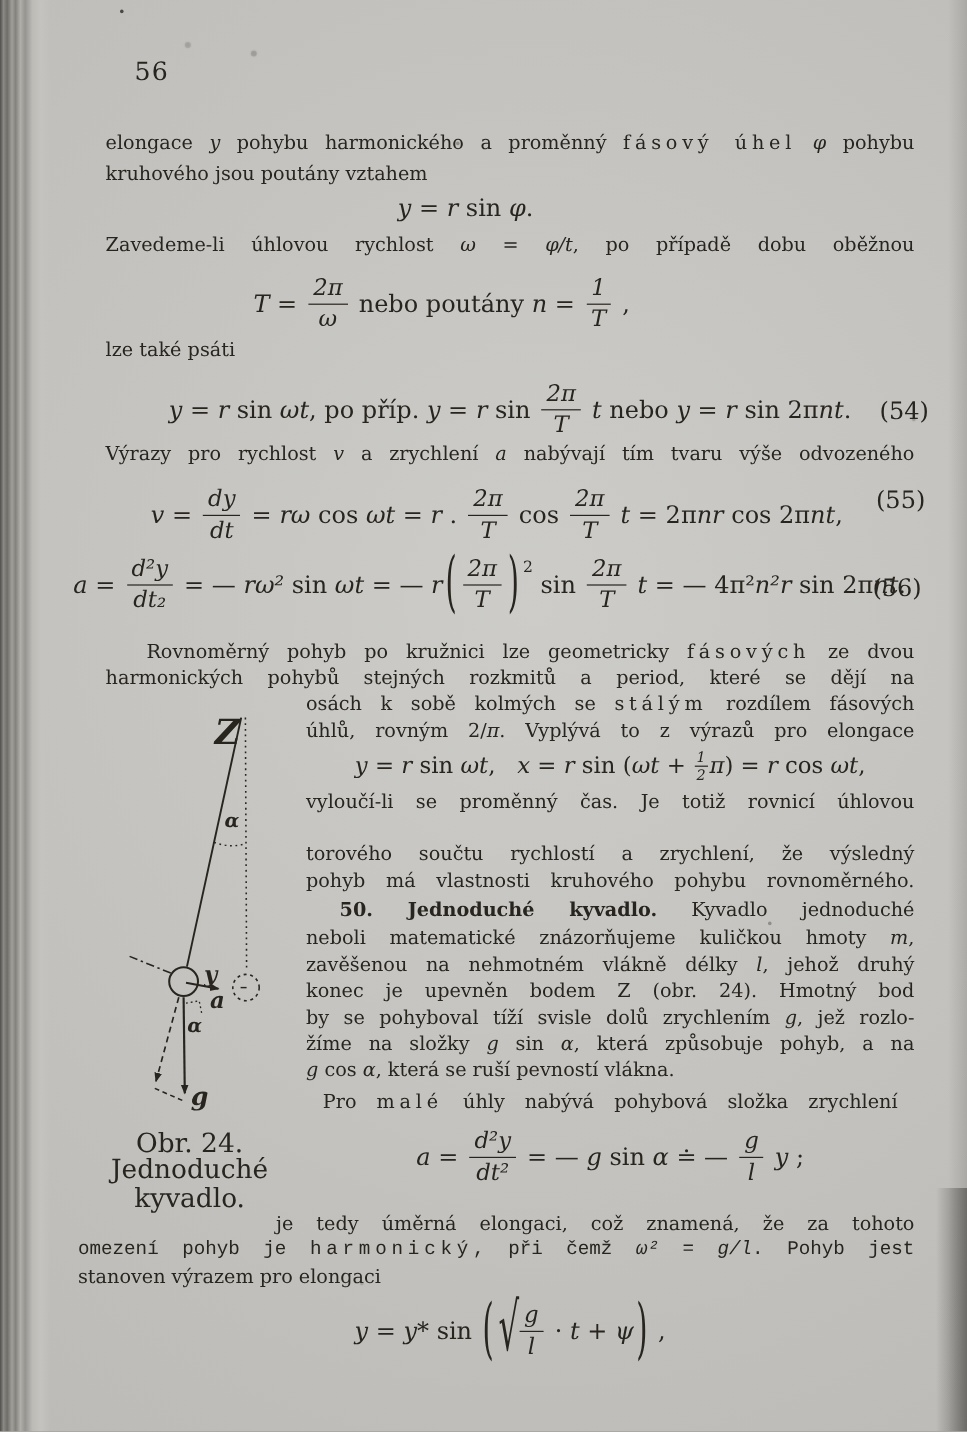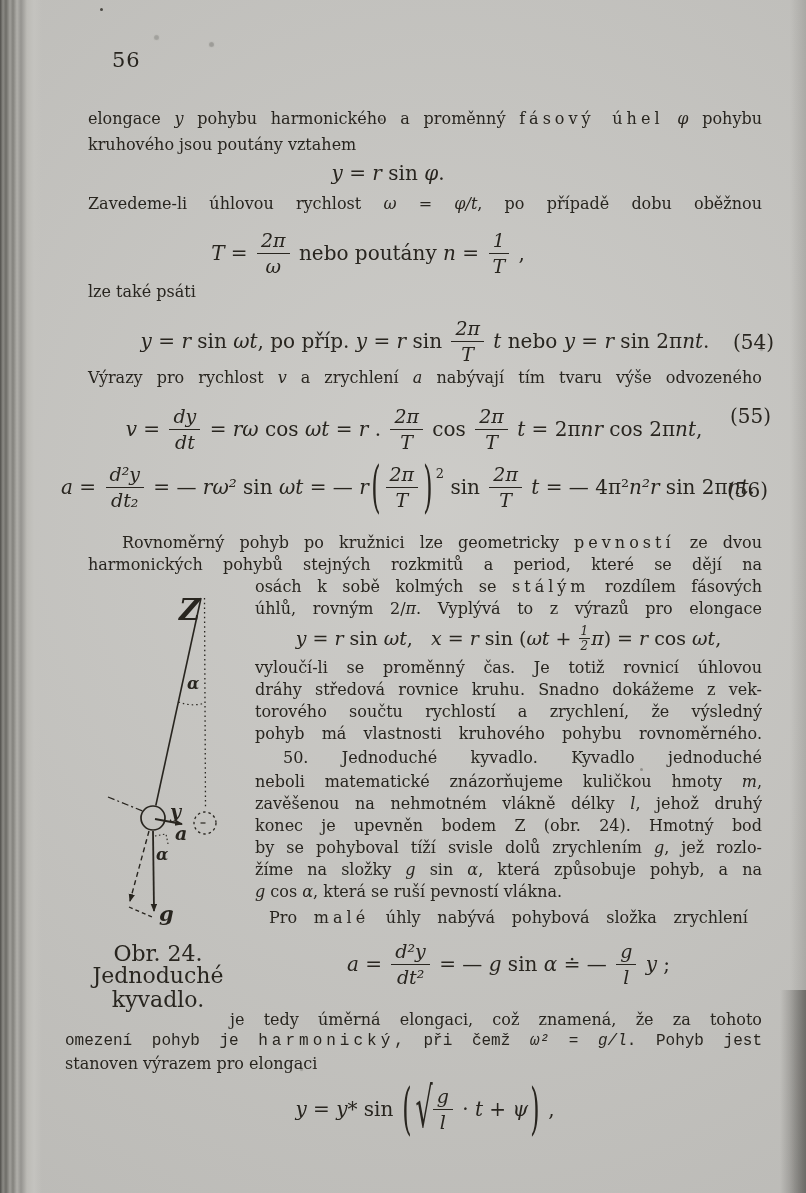--- a/index.html
+++ b/index.html
@@ -16,21 +16,21 @@
   .edge-rb{position:absolute;right:0;top:990px;width:26px;height:203px;
     background:linear-gradient(to left,rgba(60,58,54,.55),rgba(60,58,54,0));}
   .speckles{position:absolute;left:100px;top:8px;width:3px;height:3px;border-radius:50%;
     background:#4a4843;
     box-shadow:280px 110px 0 0 #8e8d88, 110px 35px 1px 1px rgba(90,88,84,.35),
       55px 28px 1px 1px rgba(90,88,84,.3), 540px 760px 0 0 rgba(90,88,84,.5),
       660px 340px 1px 0 rgba(90,88,84,.4), 200px 1060px 1px 0 rgba(90,88,84,.35);}
   .ln{position:absolute;font-size:16px;line-height:23px;white-space:nowrap;}
   .just{text-align:justify;text-align-last:justify;white-space:normal;}
   .sg.i{font-style:italic;}
-  .sg.b{font-weight:normal;}
+  .sg.b{font-weight:bold;}
   .sg.sp{letter-spacing:4px;}
   .eq{position:absolute;display:flex;align-items:center;justify-content:center;
     font-size:20px;font-style:normal;}
   .eq .sg{white-space:pre;}
   .frac{display:inline-flex;flex-direction:column;align-items:center;font-style:italic;
     margin:0 3px;font-size:19px;line-height:1.1;}
   .fn{display:block;padding:0 4px 2px;border-bottom:1.5px solid #28251f;text-align:center;}
   .fd{display:block;padding:2px 4px 0;}
   .frac.sm{font-size:12px;line-height:1;margin:0 1px;}
   .frac.sm .fn{padding:0 2px 1px;border-bottom-width:1px;}
@@ -180,21 +180,21 @@
       </span>
       <span class="sg i"> t</span>
       <span class="sg"> = — 4π²</span>
       <span class="sg i">n²r</span>
       <span class="sg"> sin 2π</span>
       <span class="sg i">nt</span>
       <span class="sg">.</span>
     </div>
   <div class="eqlabel" style="left:727px;top:478px;">(56)</div>
 
-  <div class="ln just" style="left:88px;top:531px;width:674px;text-indent:34px;"><span class="sg">Rovnoměrný pohyb po kružnici lze geometricky </span><span class="sg sp">pevností</span><span class="sg"> ze dvou</span></div>
+  <div class="ln just" style="left:88px;top:531px;width:674px;text-indent:34px;"><span class="sg">Rovnoměrný pohyb po kružnici lze geometricky </span><span class="sg sp">fásových</span><span class="sg"> ze dvou</span></div>
   <div class="ln just" style="left:88px;top:553px;width:674px;"><span class="sg">harmonických pohybů stejných rozkmitů a period, které se dějí na</span></div>
 
   <div class="ln just" style="left:255px;top:575px;width:507px;"><span class="sg">osách k sobě kolmých se </span><span class="sg sp">stálým</span><span class="sg"> rozdílem fásových</span></div>
   <div class="ln just" style="left:255px;top:597px;width:507px;"><span class="sg">úhlů, rovným 2/</span><span class="sg i">π</span><span class="sg">. Vyplývá to z výrazů pro elongace</span></div>
 
   <div class="eq" style="left:255px;top:623px;width:507px;height:30px;font-size:19px;">
       <span class="sg i">y</span>
       <span class="sg"> = </span>
       <span class="sg i">r</span>
       <span class="sg"> sin </span>
@@ -212,21 +212,20 @@
       </span>
       <span class="sg i">π</span>
       <span class="sg">) = </span>
       <span class="sg i">r</span>
       <span class="sg"> cos </span>
       <span class="sg i">ωt</span>
       <span class="sg">,</span>
     </div>
 
   <div class="ln just" style="left:255px;top:656px;width:507px;"><span class="sg">vyloučí-li se proměnný čas. Je totiž rovnicí úhlovou</span></div>
-  <div class="ln just" style="left:255px;top:678px;width:507px;"><span class="sg">dráhy středová rovnice kruhu. Snadno dokážeme z vek-</span></div>
   <div class="ln just" style="left:255px;top:700px;width:507px;"><span class="sg">torového součtu rychlostí a zrychlení, že výsledný</span></div>
   <div class="ln just" style="left:255px;top:722px;width:507px;"><span class="sg">pohyb má vlastnosti kruhového pohybu rovnoměrného.</span></div>
   <div class="ln just" style="left:255px;top:746px;width:507px;text-indent:28px;"><span class="sg b">50. Jednoduché kyvadlo.</span><span class="sg"> Kyvadlo jednoduché</span></div>
   <div class="ln just" style="left:255px;top:770px;width:507px;"><span class="sg">neboli matematické znázorňujeme kuličkou hmoty </span><span class="sg i">m</span><span class="sg">,</span></div>
   <div class="ln just" style="left:255px;top:792px;width:507px;"><span class="sg">zavěšenou na nehmotném vlákně délky </span><span class="sg i">l</span><span class="sg">, jehož druhý</span></div>
   <div class="ln just" style="left:255px;top:814px;width:507px;"><span class="sg">konec je upevněn bodem Z (obr. 24). Hmotný bod</span></div>
   <div class="ln just" style="left:255px;top:836px;width:507px;"><span class="sg">by se pohyboval tíží svisle dolů zrychlením </span><span class="sg i">g</span><span class="sg">, jež rozlo-</span></div>
   <div class="ln just" style="left:255px;top:858px;width:507px;"><span class="sg">žíme na složky </span><span class="sg i">g</span><span class="sg"> sin </span><span class="sg i">α</span><span class="sg">, která způsobuje pohyb, a na</span></div>
   <div class="ln" style="left:255px;top:880px;"><span class="sg i">g</span><span class="sg"> cos </span><span class="sg i">α</span><span class="sg">, která se ruší pevností vlákna.</span></div>
   <div class="ln just" style="left:241px;top:906px;width:507px;text-indent:28px;"><span class="sg">Pro </span><span class="sg sp">malé</span><span class="sg"> úhly nabývá pohybová složka zrychlení</span></div>

